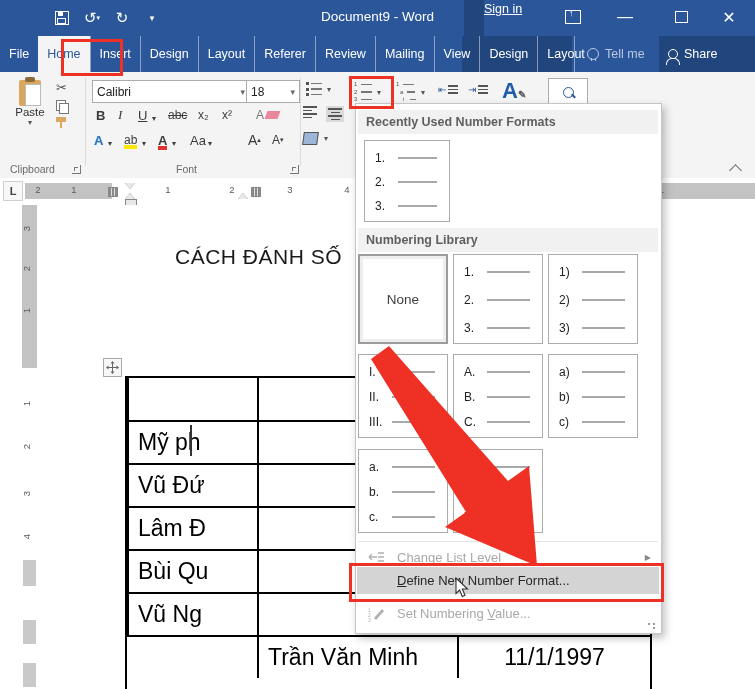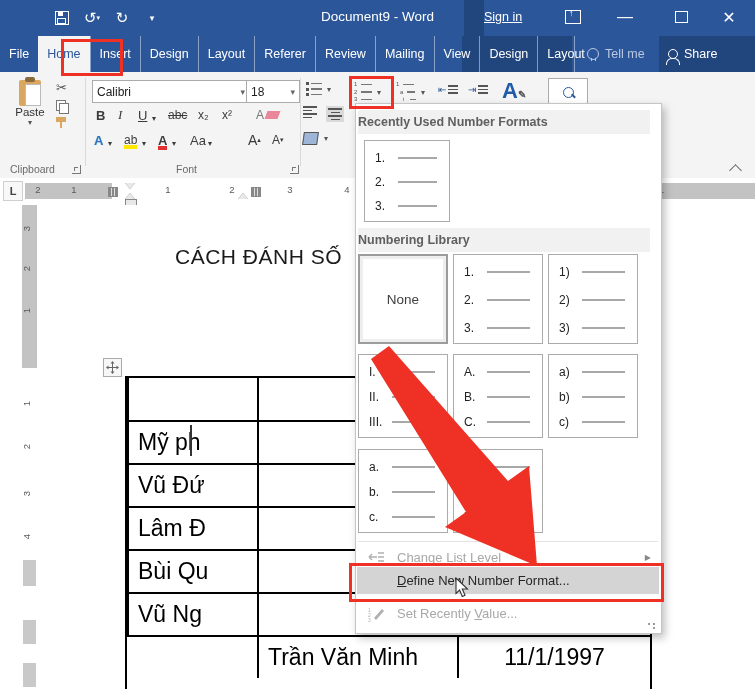--- a/index.html
+++ b/index.html
@@ -7,21 +7,21 @@
        font-family:"Liberation Sans",sans-serif;background:#fff;user-select:none;}
 
   
   .titlebar{position:absolute;left:0;top:0;width:755px;height:36px;background:#2b579a;color:#fff;}
   .qat{position:absolute;left:54px;top:8px;display:flex;align-items:center;gap:14px;height:20px;}
   .qat .ic{width:16px;height:16px;display:flex;align-items:center;justify-content:center;color:#fff;font-size:15px;}
   .floppy{width:12px;height:12px;border:1.6px solid #fff;position:relative;}
   .floppy::before{content:"";position:absolute;left:2px;top:0;width:5px;height:4px;background:#fff;}
   .floppy::after{content:"";position:absolute;left:1px;bottom:0;width:7px;height:4px;border:1px solid #fff;}
   .title-text{position:absolute;left:0;right:0;top:9px;text-align:center;font-size:13.5px;color:#fff;}
-  .signin{position:absolute;left:484px;top:10px;font-size:12.5px;color:#fff;text-decoration:underline;}
+  .signin{position:absolute;left:484px;top:2px;font-size:12.5px;color:#fff;text-decoration:underline;}
   .ctx-strip-title{position:absolute;left:464px;top:0;width:20px;height:36px;background:rgba(10,30,60,.30);}
   .win-btn{position:absolute;top:4px;width:34px;height:26px;display:flex;align-items:center;justify-content:center;color:#fff;}
   .rdo-box{width:14px;height:12px;border:1.3px solid #fff;position:relative;}
   .rdo-box::after{content:"↑";position:absolute;left:3px;top:-3px;font-size:9px;color:#fff;}
   .maxi{width:11px;height:10px;border:1.4px solid #fff;}
 
   
   .tabrow{position:absolute;left:0;top:36px;width:755px;height:36px;background:#2b579a;display:flex;align-items:stretch;}
   .ctx-bg{position:absolute;left:462px;top:0;width:110px;height:36px;background:rgba(10,30,60,.30);}
   .share-bg{position:absolute;left:659px;top:0;width:96px;height:36px;background:rgba(10,30,60,.30);}
@@ -90,21 +90,21 @@
   #dtable .cell{border-top:2px solid #000;border-left:2px solid #000;display:flex;align-items:center;overflow:hidden;}
   #dtable .cell.c0{border-left:none;}
   #dtable .cell.r0{border-top:none;}
   .hdr{justify-content:center;font-weight:bold;font-size:24px;color:#000;}
   .name-cell{padding-left:9px;font-size:23px;color:#000;}
   .date-cell{justify-content:center;font-size:23px;color:#000;}
   .caret{position:absolute;left:142px;top:220px;width:1.5px;height:31px;background:#333;}
 
   
   .menu{position:absolute;left:355px;top:103px;width:305px;height:529px;background:#fff;border:1px solid #c5c5c5;box-shadow:3px 4px 8px rgba(0,0,0,.25);z-index:5;}
-  .menu-hdr{position:absolute;left:2px;width:292px;height:24px;background:#f1f1f1;color:#5f5f5f;font-weight:bold;font-size:12.5px;display:flex;align-items:center;}
+  .menu-hdr{position:absolute;left:2px;width:292px;height:24px;background:#f1f1f1;color:#5f5f5f;font-weight:bold;font-size:12.5px;display:flex;align-items:center;padding-left:8px;}
   .fmt-box{position:absolute;background:#fff;border:1px solid #ababab;padding:10px 8px 8px 10px;display:flex;flex-direction:column;justify-content:space-between;}
   .fmt-row{display:flex;align-items:center;gap:5px;}
   .fmt-lab{font-size:12px;color:#222;min-width:18px;}
   .fmt-ln{flex:1;height:2px;background:#a8a8a8;margin-right:4px;}
   .none-box{position:absolute;border:2px solid #9c9c9c;background:#fff;display:flex;align-items:center;justify-content:center;font-size:13.5px;color:#3f3f3f;box-shadow:0 0 0 3px #eee inset;}
   .menu-sep{position:absolute;left:2px;width:300px;height:1px;background:#e2e2e2;}
   .mi{position:absolute;left:1px;width:302px;height:27px;display:flex;align-items:center;font-size:13px;color:#262626;}
   .mi .ilab{margin-left:40px;}
   .mi.disabled{color:#a8a8a8;}
   .mi.hovered{background:#d4d4d4;}
@@ -537,21 +537,21 @@
         <div class="mi hovered" style="top: 463px;">
           <div class="ilab"><span></span><span class="uu">D</span><span>efine New Number Format...</span></div>
         </div>
         <div class="mi disabled" style="top: 496px;">
           <div class="mic"><svg width="18" height="16">
               <text x="1" y="6" font-size="5" fill="#b0b0b0">1</text>
               <text x="1" y="11" font-size="5" fill="#b0b0b0">2</text>
               <text x="1" y="16" font-size="5" fill="#b0b0b0">3</text>
               <path d="M7 12 L15 3 L17 5 L9 14 Z" fill="#b0b0b0"></path>
             </svg></div>
-          <div class="ilab"><span>Set Recently </span><span class="uu">V</span><span>alue...</span></div>
+          <div class="ilab"><span>Set Numbering </span><span class="uu">V</span><span>alue...</span></div>
         </div>
       </div>
     <div class="grip"></div>
   </div>
 
   <div class="red-box" style="left:61px;top:39px;width:56px;height:31px;"></div>
   <div class="red-box" style="left:349px;top:76px;width:39px;height:27px;"></div>
   <div class="red-box" style="left:349px;top:563px;width:309px;height:33px;"></div>
   <svg id="arrow-svg" width="755" height="689">
     <polygon points="371,359 389,346 508,481 529,466 537,566 445,527 466,512" fill="#ee3124"></polygon>

